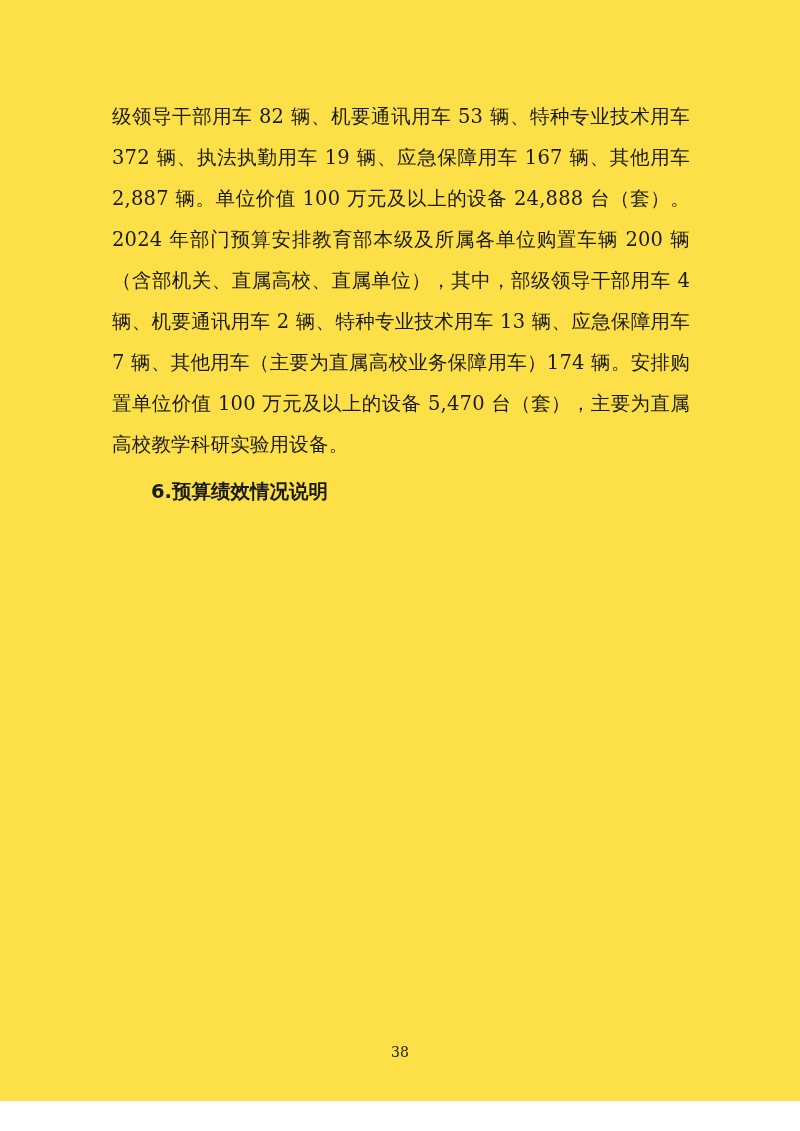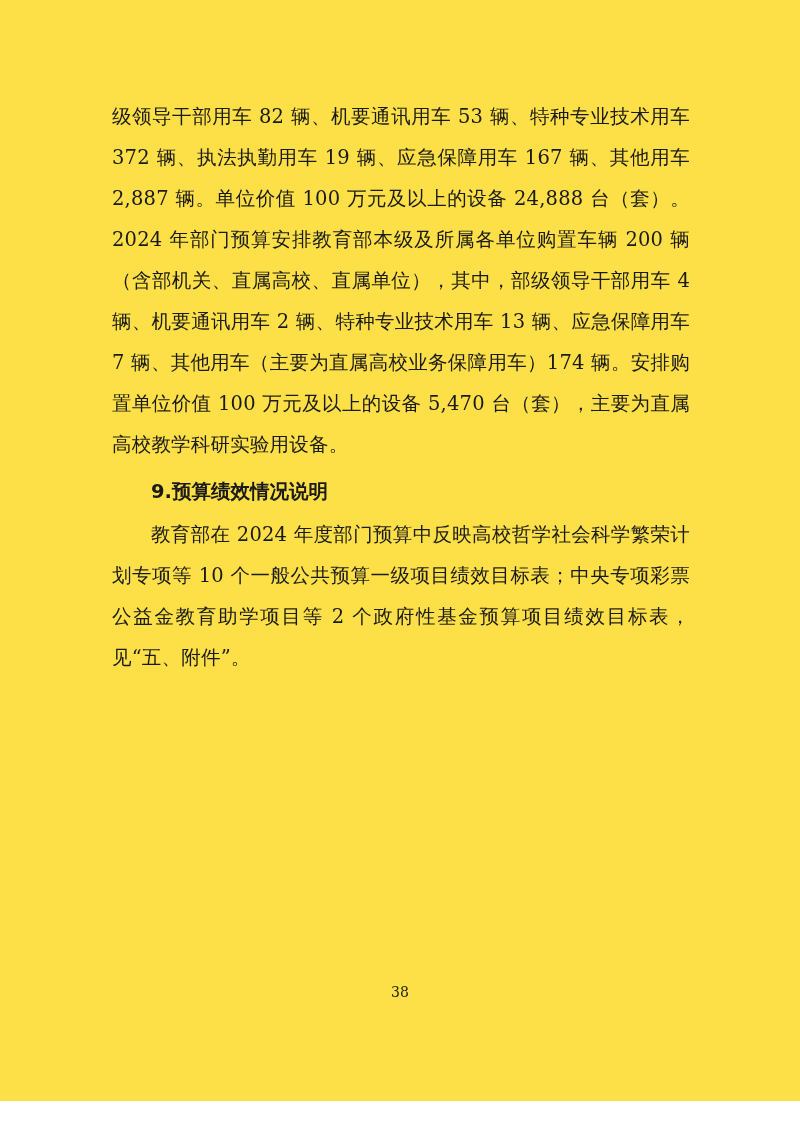--- a/index.html
+++ b/index.html
@@ -45,36 +45,35 @@
     font-size: 19.5px;
     line-height: 41px;
     font-weight: bold;
     text-indent: 39px;
     font-family: "DejaVu Sans", "Liberation Sans", sans-serif;
   }
   .page-number {
     position: absolute;
     left: 0;
     right: 0;
-    top: 984px;
+    top: 1044px;
     text-align: center;
     font-size: 14px;
     font-family: "DejaVu Serif", "Liberation Serif", serif;
     color: #1a1a1a;
   }
 </style>
 </head>
 <body>
 
 <div class="page">
   <div class="content">
 
     <p class="body-para">级领导干部用车 82 辆、机要通讯用车 53 辆、特种专业技术用车 372 辆、执法执勤用车 19 辆、应急保障用车 167 辆、其他用车 2,887 辆。单位价值 100 万元及以上的设备 24,888 台（套）。2024 年部门预算安排教育部本级及所属各单位购置车辆 200 辆（含部机关、直属高校、直属单位），其中，部级领导干部用车 4 辆、机要通讯用车 2 辆、特种专业技术用车 13 辆、应急保障用车 7 辆、其他用车（主要为直属高校业务保障用车）174 辆。安排购置单位价值 100 万元及以上的设备 5,470 台（套），主要为直属高校教学科研实验用设备。</p>
 
-    <h3 class="section-heading">9.预算绩效情况说明</h3>
+    <h3 class="section-heading">6.预算绩效情况说明</h3>
 
 
-    <p class="body-para indent">教育部在 2024 年度部门预算中反映高校哲学社会科学繁荣计划专项等 10 个一般公共预算一级项目绩效目标表；中央专项彩票公益金教育助学项目等 2 个政府性基金预算项目绩效目标表，见“五、附件”。</p>
 
   </div>
 
   <div class="page-number">38</div>
 </div>
 
 </body></html>

